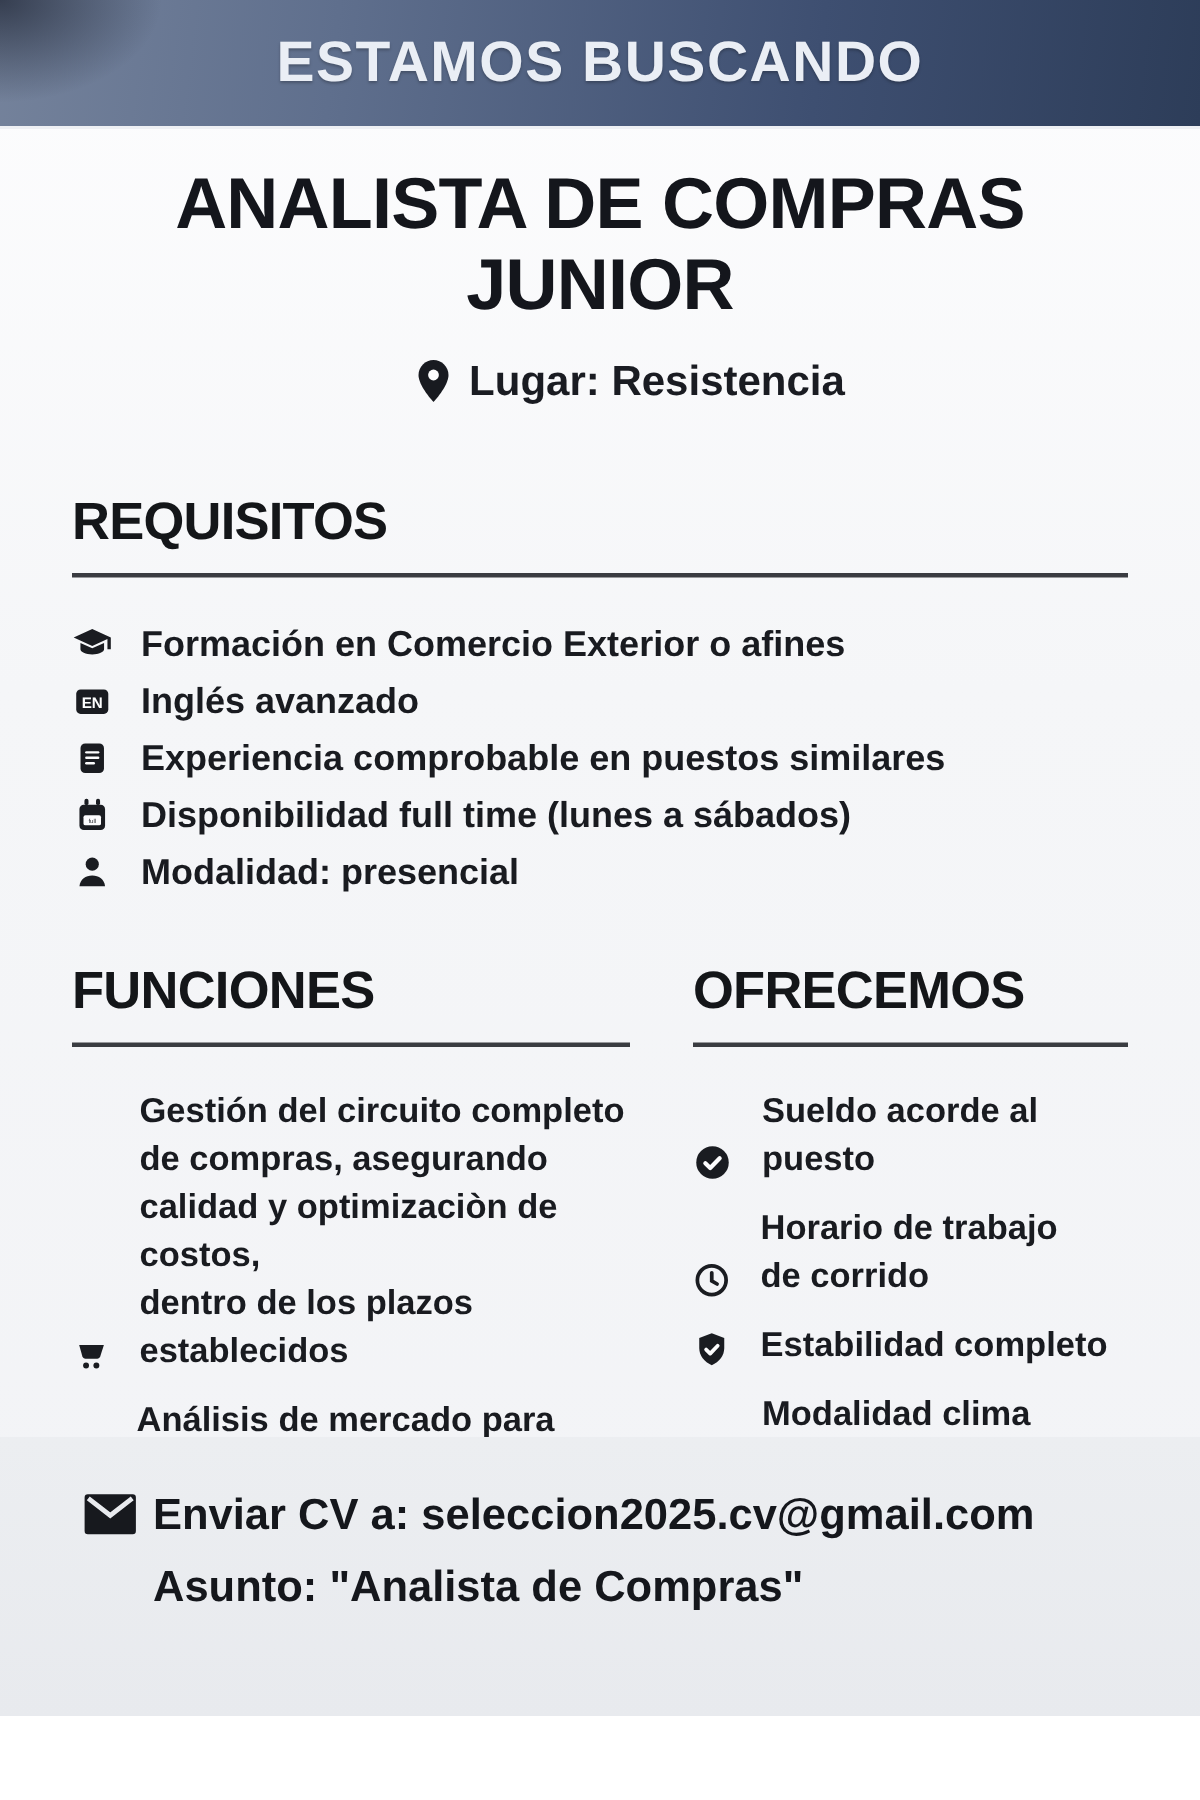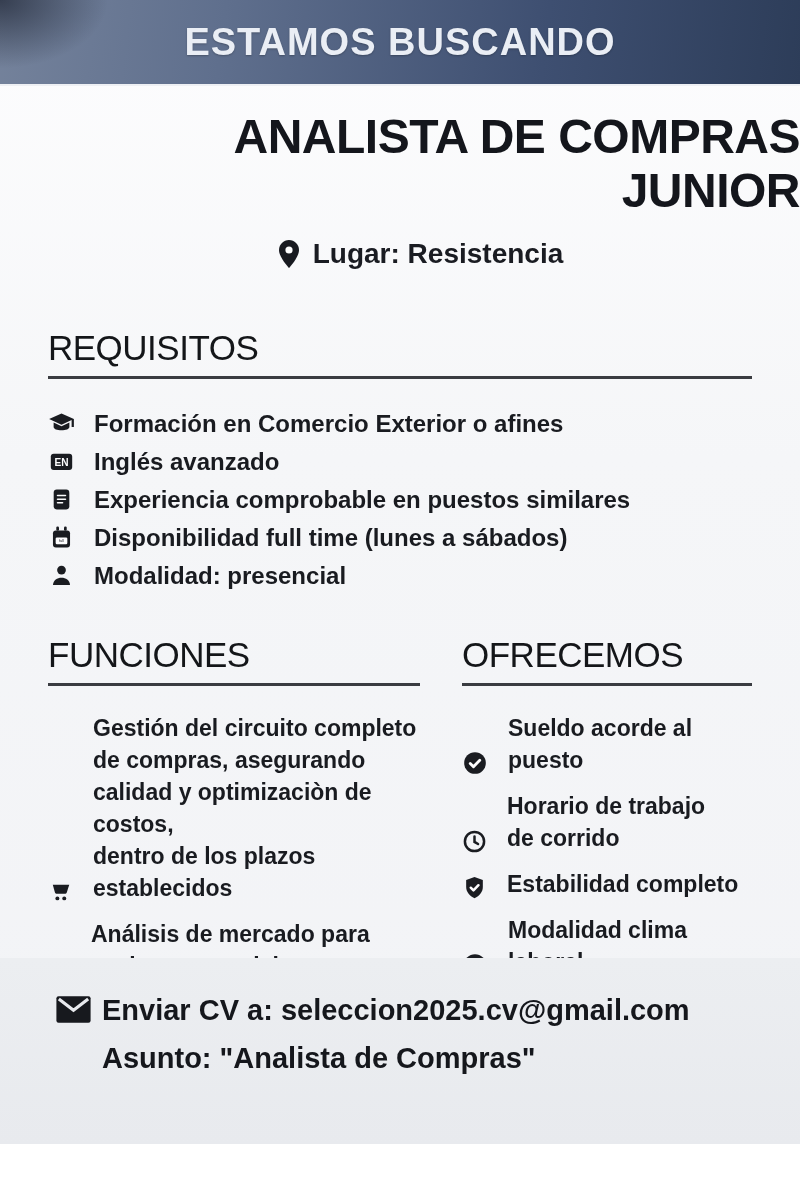--- a/index.html
+++ b/index.html
@@ -20,33 +20,33 @@
       linear-gradient(97deg, #74829b 0%, #5f6f8d 28%, #3e4f71 68%, #2d3d59 100%);
     border-bottom:2px solid #eef0f4;
   }
   .banner-text {
     color:#eaeef5; font-size:38px; font-weight:700; letter-spacing:1px;
     text-shadow:0 1px 2px rgba(0,0,0,0.25);
   }
 
   
   .title {
-    margin-top:24px; text-align:right; font-size:48px; line-height:1.12;
+    margin-top:24px; text-align:center; font-size:48px; line-height:1.12;
     font-weight:700; letter-spacing:-0.5px; color:#14161c; white-space:pre-line;
   }
   .location {
     margin-top:20px; display:flex; align-items:center; justify-content:center; gap:12px;padding-left:40px;
   }
   .location-text { font-size:28px; font-weight:700; color:#1a1c22; }
 
   
   .section-req { margin:58px 48px 0 48px; }
   h2.section-heading {
-    font-size:35px; font-weight:400; letter-spacing:-0.5px; color:#141619;
-    padding-bottom:8px; border-bottom:3px solid #3a3c41;
+    font-size:35px; font-weight:700; letter-spacing:-0.5px; color:#141619;
+    padding-bottom:14px; border-bottom:3px solid #3a3c41;
   }
   .req-list { margin-top:26px; list-style:none; }
   .req-item { display:flex; align-items:center; gap:19px; min-height:38px;text-align:right; }
   .req-item .txt { font-size:24px; font-weight:700; color:#191b20; }
 
   .columns { display:flex; margin:40px 48px 0 48px; }
   .col-left  { width:372px; margin-right:42px; }
   .col-right { flex:1; }
   .col-list { margin-top:26px; list-style:none; display:flex; flex-direction:column; gap:14px; }
   .col-item { display:flex; align-items:flex-end; gap:20px; }

